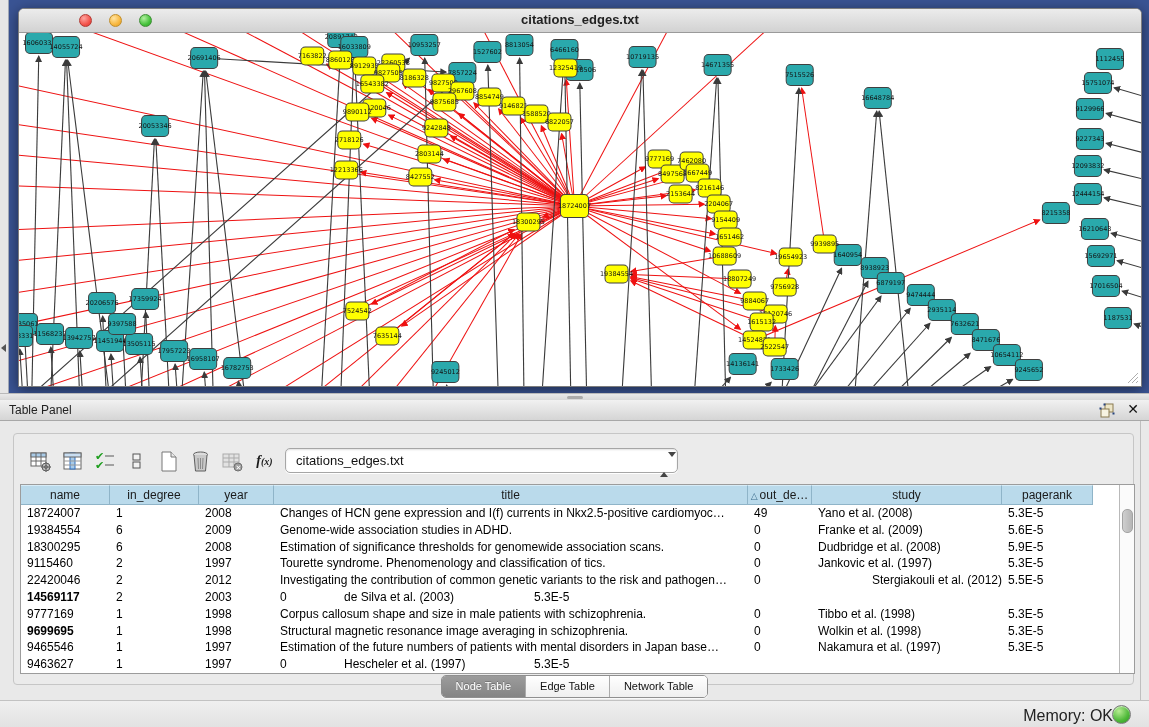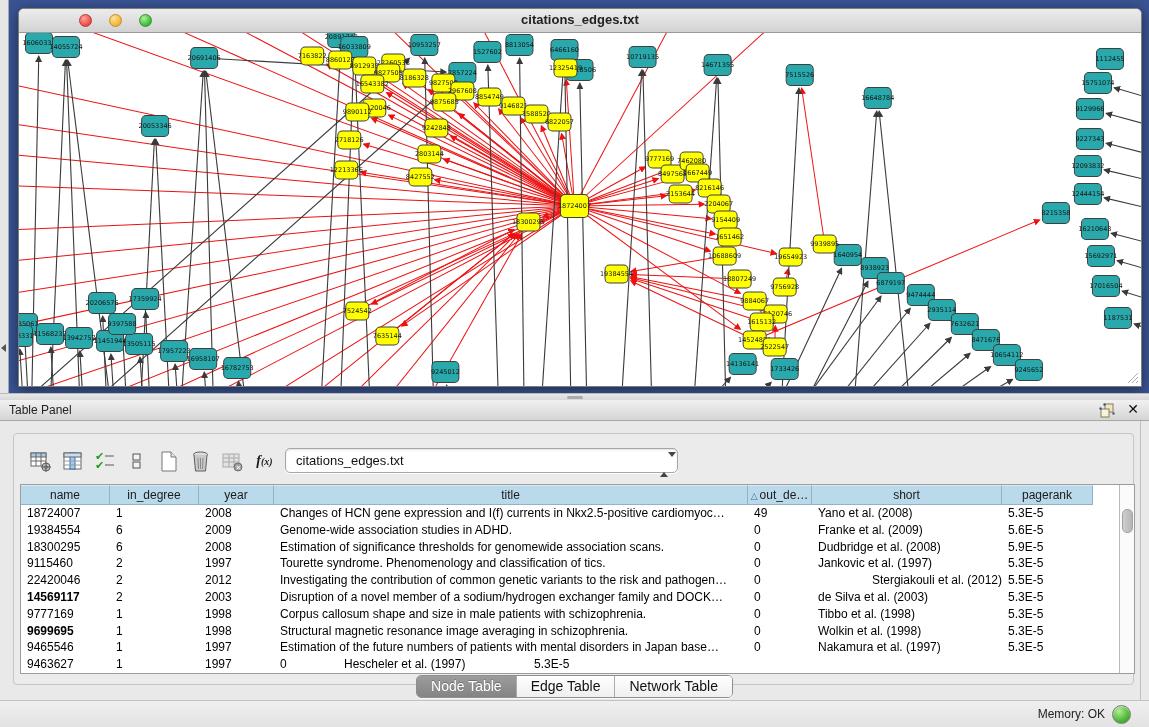--- a/index.html
+++ b/index.html
@@ -53,26 +53,26 @@
   .th{box-sizing:border-box;height:20px;background:#BADAEB;border-right:1px solid #8FB4C8;border-bottom:1px solid #8FB4C8;border-top:1px solid #D7ECF7;
       font-size:12px;color:#1a1a1a;text-align:center;line-height:19px;cursor:pointer;overflow:hidden;white-space:nowrap;}
   .sort-tri{font-size:9px;color:#3E6E8E;margin-right:2px;}
   #tbody .tr{display:flex;height:16.8px;line-height:16.8px;cursor:default;}
   .td{box-sizing:border-box;padding-left:6px;font-size:12px;color:#000;white-space:nowrap;overflow:hidden;}
   #vscroll{position:absolute;right:0;top:0;bottom:0;width:14px;background:#FBFBFB;border-left:1px solid #B9B9B9;}
   #vthumb{position:absolute;left:2px;top:24px;width:9px;height:22px;border-radius:5px;background:linear-gradient(90deg,#CFCFCF,#B5B5B5);border:1px solid #A3A3A3;}
   
   #tabbar{position:absolute;left:0;top:254px;width:1149px;display:flex;justify-content:center;}
   #segments{display:flex;height:21px;border:1px solid #8F8F8F;border-radius:5px;overflow:hidden;background:#fff;box-shadow:0 1px 0 rgba(255,255,255,.7);}
-  .seg{font-size:14px;color:#111;background:linear-gradient(#FFFFFF,#EFEFEF);padding:0 14px;line-height:21px;text-align:center;cursor:pointer;border-right:1px solid #ABABAB;}
+  .seg{font-size:11px;color:#111;background:linear-gradient(#FFFFFF,#EFEFEF);padding:0 14px;line-height:21px;text-align:center;cursor:pointer;border-right:1px solid #ABABAB;}
   .seg:last-child{border-right:none;}
   .seg.active{background:linear-gradient(#9C9C9C,#848484);color:#fff;text-shadow:0 -1px 0 rgba(0,0,0,.25);}
   
   #status-bar{position:absolute;left:0;top:700px;width:1149px;height:27px;background:linear-gradient(#EFEFEF,#E2E2E2);border-top:1px solid #C2C2C2;box-sizing:border-box;}
-  #memory-label{position:absolute;right:44px;top:6px;font-size:12px;color:#222;}
+  #memory-label{position:absolute;right:36px;top:6px;font-size:16px;color:#222;}
   #memory-led{position:absolute;right:18px;top:4px;width:17px;height:17px;border-radius:50%;
     background:radial-gradient(circle at 35% 30%,#B6EC92,#4DB838 60%,#2E8F26);border:1px solid #7B7B7B;box-shadow:inset 0 1px 1px rgba(255,255,255,.6);}
 </style>
 </head>
 <body>
 
 <div id="top-section">
   <div id="net-window">
     <div id="net-titlebar">
       <span class="tl red"></span>
@@ -723,21 +723,21 @@
     <span id="dd-arrows"><span class="up"></span><span class="dn"></span></span>
   </div>
 
   <div id="table-wrap">
     <div id="thead">
         <div class="th" style="width: 89px;"><span>name</span></div>
         <div class="th" style="width: 89px;"><span>in_degree</span></div>
         <div class="th" style="width: 75px;"><span>year</span></div>
         <div class="th" style="width: 474px;"><span>title</span></div>
         <div class="th" style="width: 64px;"><span class="sort-tri">△</span><span>out_de…</span></div>
-        <div class="th" style="width: 190px;"><span>short</span></div>
+        <div class="th" style="width: 190px;"><span>study</span></div>
         <div class="th" style="width: 91px;"><span>pagerank</span></div>
       </div>
     <div id="tbody">
         <div class="tr">
           <div class="td" style="width: 89px;">18724007</div>
           <div class="td" style="width: 89px;">1</div>
           <div class="td" style="width: 75px;">2008</div>
           <div class="td" style="width: 474px;">Changes of HCN gene expression and I(f) currents in Nkx2.5-positive cardiomyoc…</div>
           <div class="td" style="width: 64px;">49</div>
           <div class="td" style="width: 190px;">Yano et al. (2008)</div>
@@ -776,21 +776,20 @@
           <div class="td" style="width: 75px;">2012</div>
           <div class="td" style="width: 474px;">Investigating the contribution of common genetic variants to the risk and pathogen…</div>
           <div class="td" style="width: 64px;">0</div>
           <div class="td" style="width: 190px; text-align: right;">Stergiakouli et al. (2012)</div>
           <div class="td" style="width: 91px;">5.5E-5</div>
         </div>
         <div class="tr">
           <div class="td" style="width: 89px; font-weight: bold;">14569117</div>
           <div class="td" style="width: 89px;">2</div>
           <div class="td" style="width: 75px;">2003</div>
-          <div class="td" style="width: 474px;">Disruption of a novel member of a sodium/hydrogen exchanger family and DOCK…</div>
           <div class="td" style="width: 64px;">0</div>
           <div class="td" style="width: 190px;">de Silva et al. (2003)</div>
           <div class="td" style="width: 91px;">5.3E-5</div>
         </div>
         <div class="tr">
           <div class="td" style="width: 89px;">9777169</div>
           <div class="td" style="width: 89px;">1</div>
           <div class="td" style="width: 75px;">1998</div>
           <div class="td" style="width: 474px;">Corpus callosum shape and size in male patients with schizophrenia.</div>
           <div class="td" style="width: 64px;">0</div>

